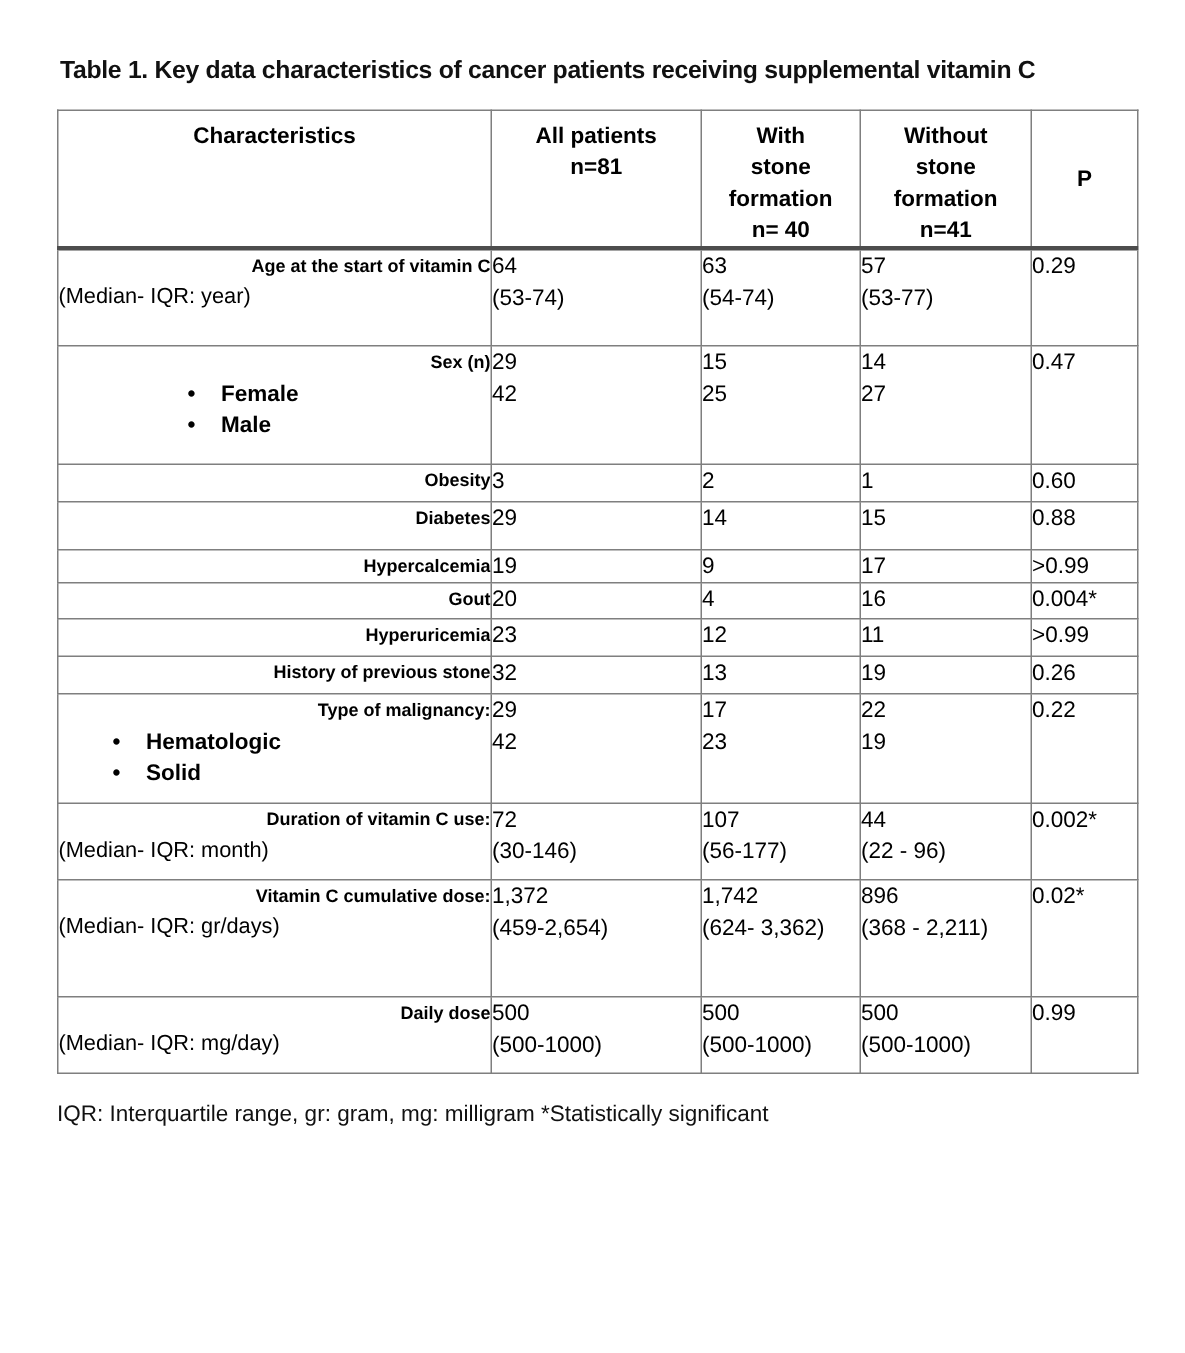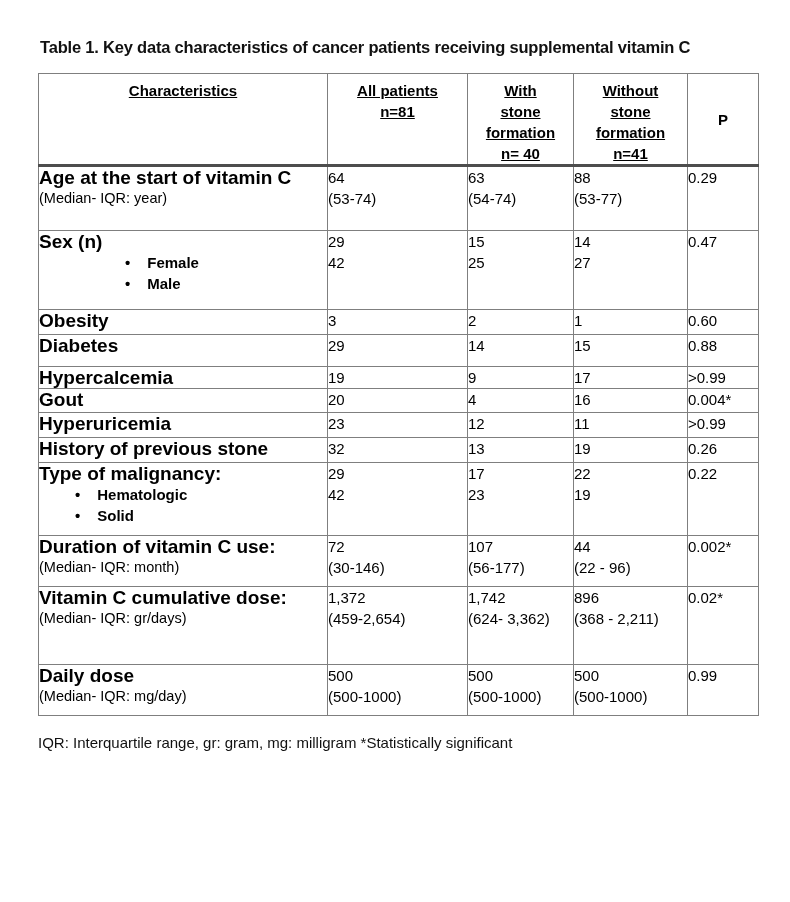--- a/index.html
+++ b/index.html
@@ -27,23 +27,23 @@
     line-height:21px;
     overflow:hidden;
   }
   .data-table thead tr { height:86px; }
   .data-table thead th {
     font-size:15px; font-weight:bold; text-align:center;
     border-bottom:3px solid #4d4d4d;
     padding-top:6px;
   }
   .data-table thead th.p-head { vertical-align:middle; padding-top:0; }
-  .head-line { line-height:21px;text-decoration:underline; }
+  .head-line { line-height:21px; }
   .label-cell { padding:3px 4px 0 8px; }
-  .row-label { font-weight:bold; font-size:19px; }
+  .row-label { font-weight:bold; font-size:12px;text-align:right; }
   .row-sub { font-size:14.5px; font-weight:normal; }
   .row-bullet { font-weight:bold; font-size:15px; }
   .row-bullet .bullet-glyph { display:inline-block; }
   .row-bullet .bullet-text { margin-left:17px; }
   .val-cell { text-align:left; font-size:15px; padding-top:3px; }
   .p-cell { text-align:left; font-size:15px; padding-top:3px; }
   .footnote {
     position:absolute; left:38px; top:734px;
     font-size:15px; color:#111; white-space:nowrap;
   }
@@ -93,21 +93,21 @@
         </td>
         <td class="val-cell">
           <div>64</div>
           <div>(53-74)</div>
         </td>
         <td class="val-cell">
           <div>63</div>
           <div>(54-74)</div>
         </td>
         <td class="val-cell">
-          <div>88</div>
+          <div>57</div>
           <div>(53-77)</div>
         </td>
         <td class="p-cell">0.29</td>
       </tr>
       <tr style="height: 79px;">
         <td class="label-cell">
           <div class="row-label">Sex (n)</div>
           <div class="row-bullet" style="padding-left: 86px;"><span class="bullet-glyph">•</span><span class="bullet-text">Female</span></div>
           <div class="row-bullet" style="padding-left: 86px;"><span class="bullet-glyph">•</span><span class="bullet-text">Male</span></div>
         </td>

